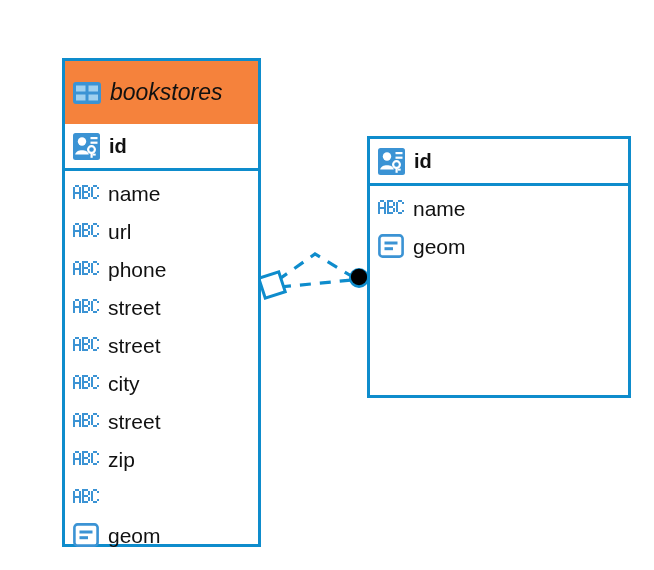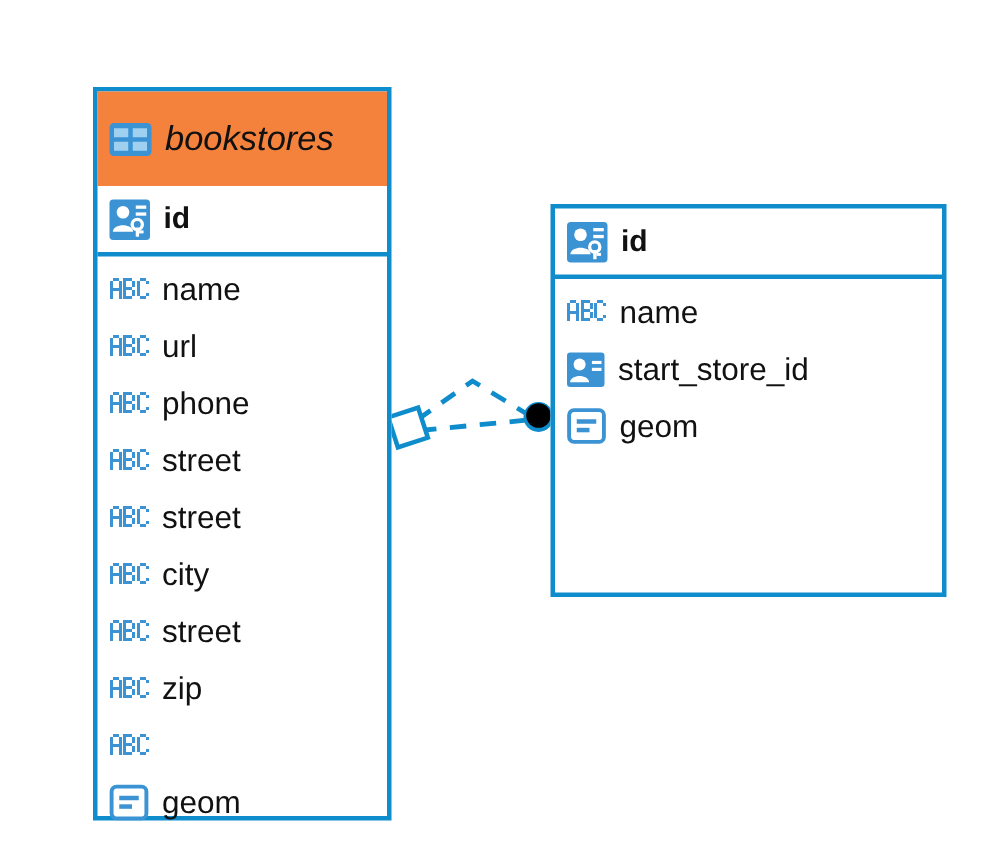--- a/index.html
+++ b/index.html
@@ -426,32 +426,20 @@
                 <rect x="18" y="2" width="2" height="10"></rect>
               <rect x="20" y="12" width="4" height="2"></rect>
                 <rect x="24" y="2" width="2" height="2"></rect>
               <rect x="24" y="10" width="2" height="2"></rect>
             </g>
           </svg>
         </span>
         <span class="field-label">name</span>
       </div>
 
-      <div class="field-row">
-        <span class="icon icon-fk">
-          <svg viewBox="0 0 25 23" width="25" height="23">
-            <rect x="0" y="0" width="25" height="23" rx="2.2" fill="#3b93d4"></rect>
-            <circle cx="8.4" cy="8" r="4" fill="#ffffff"></circle>
-            <path d="M2 19.8 C2.6 14.2 14.2 14.2 14.8 19.8 Z" fill="#ffffff"></path>
-            <rect x="16.6" y="5.6" width="6.4" height="2.1" fill="#ffffff"></rect>
-            <rect x="16.6" y="10.2" width="6.4" height="2.1" fill="#ffffff"></rect>
-          </svg>
-        </span>
-        <span class="field-label">start_store_id</span>
-      </div>
 
 
       <div class="field-row">
         <span class="icon icon-geom">
           <svg viewBox="0 0 26 24" width="26" height="24">
             <rect x="1.4" y="1.4" width="23.2" height="21.2" rx="3.2" fill="#ffffff" stroke="#3b93d4" stroke-width="2.6"></rect>
             <rect x="6.5" y="7.5" width="13" height="3" fill="#3b93d4"></rect>
             <rect x="6.5" y="13.2" width="8.5" height="3" fill="#3b93d4"></rect>
           </svg>
         </span>

